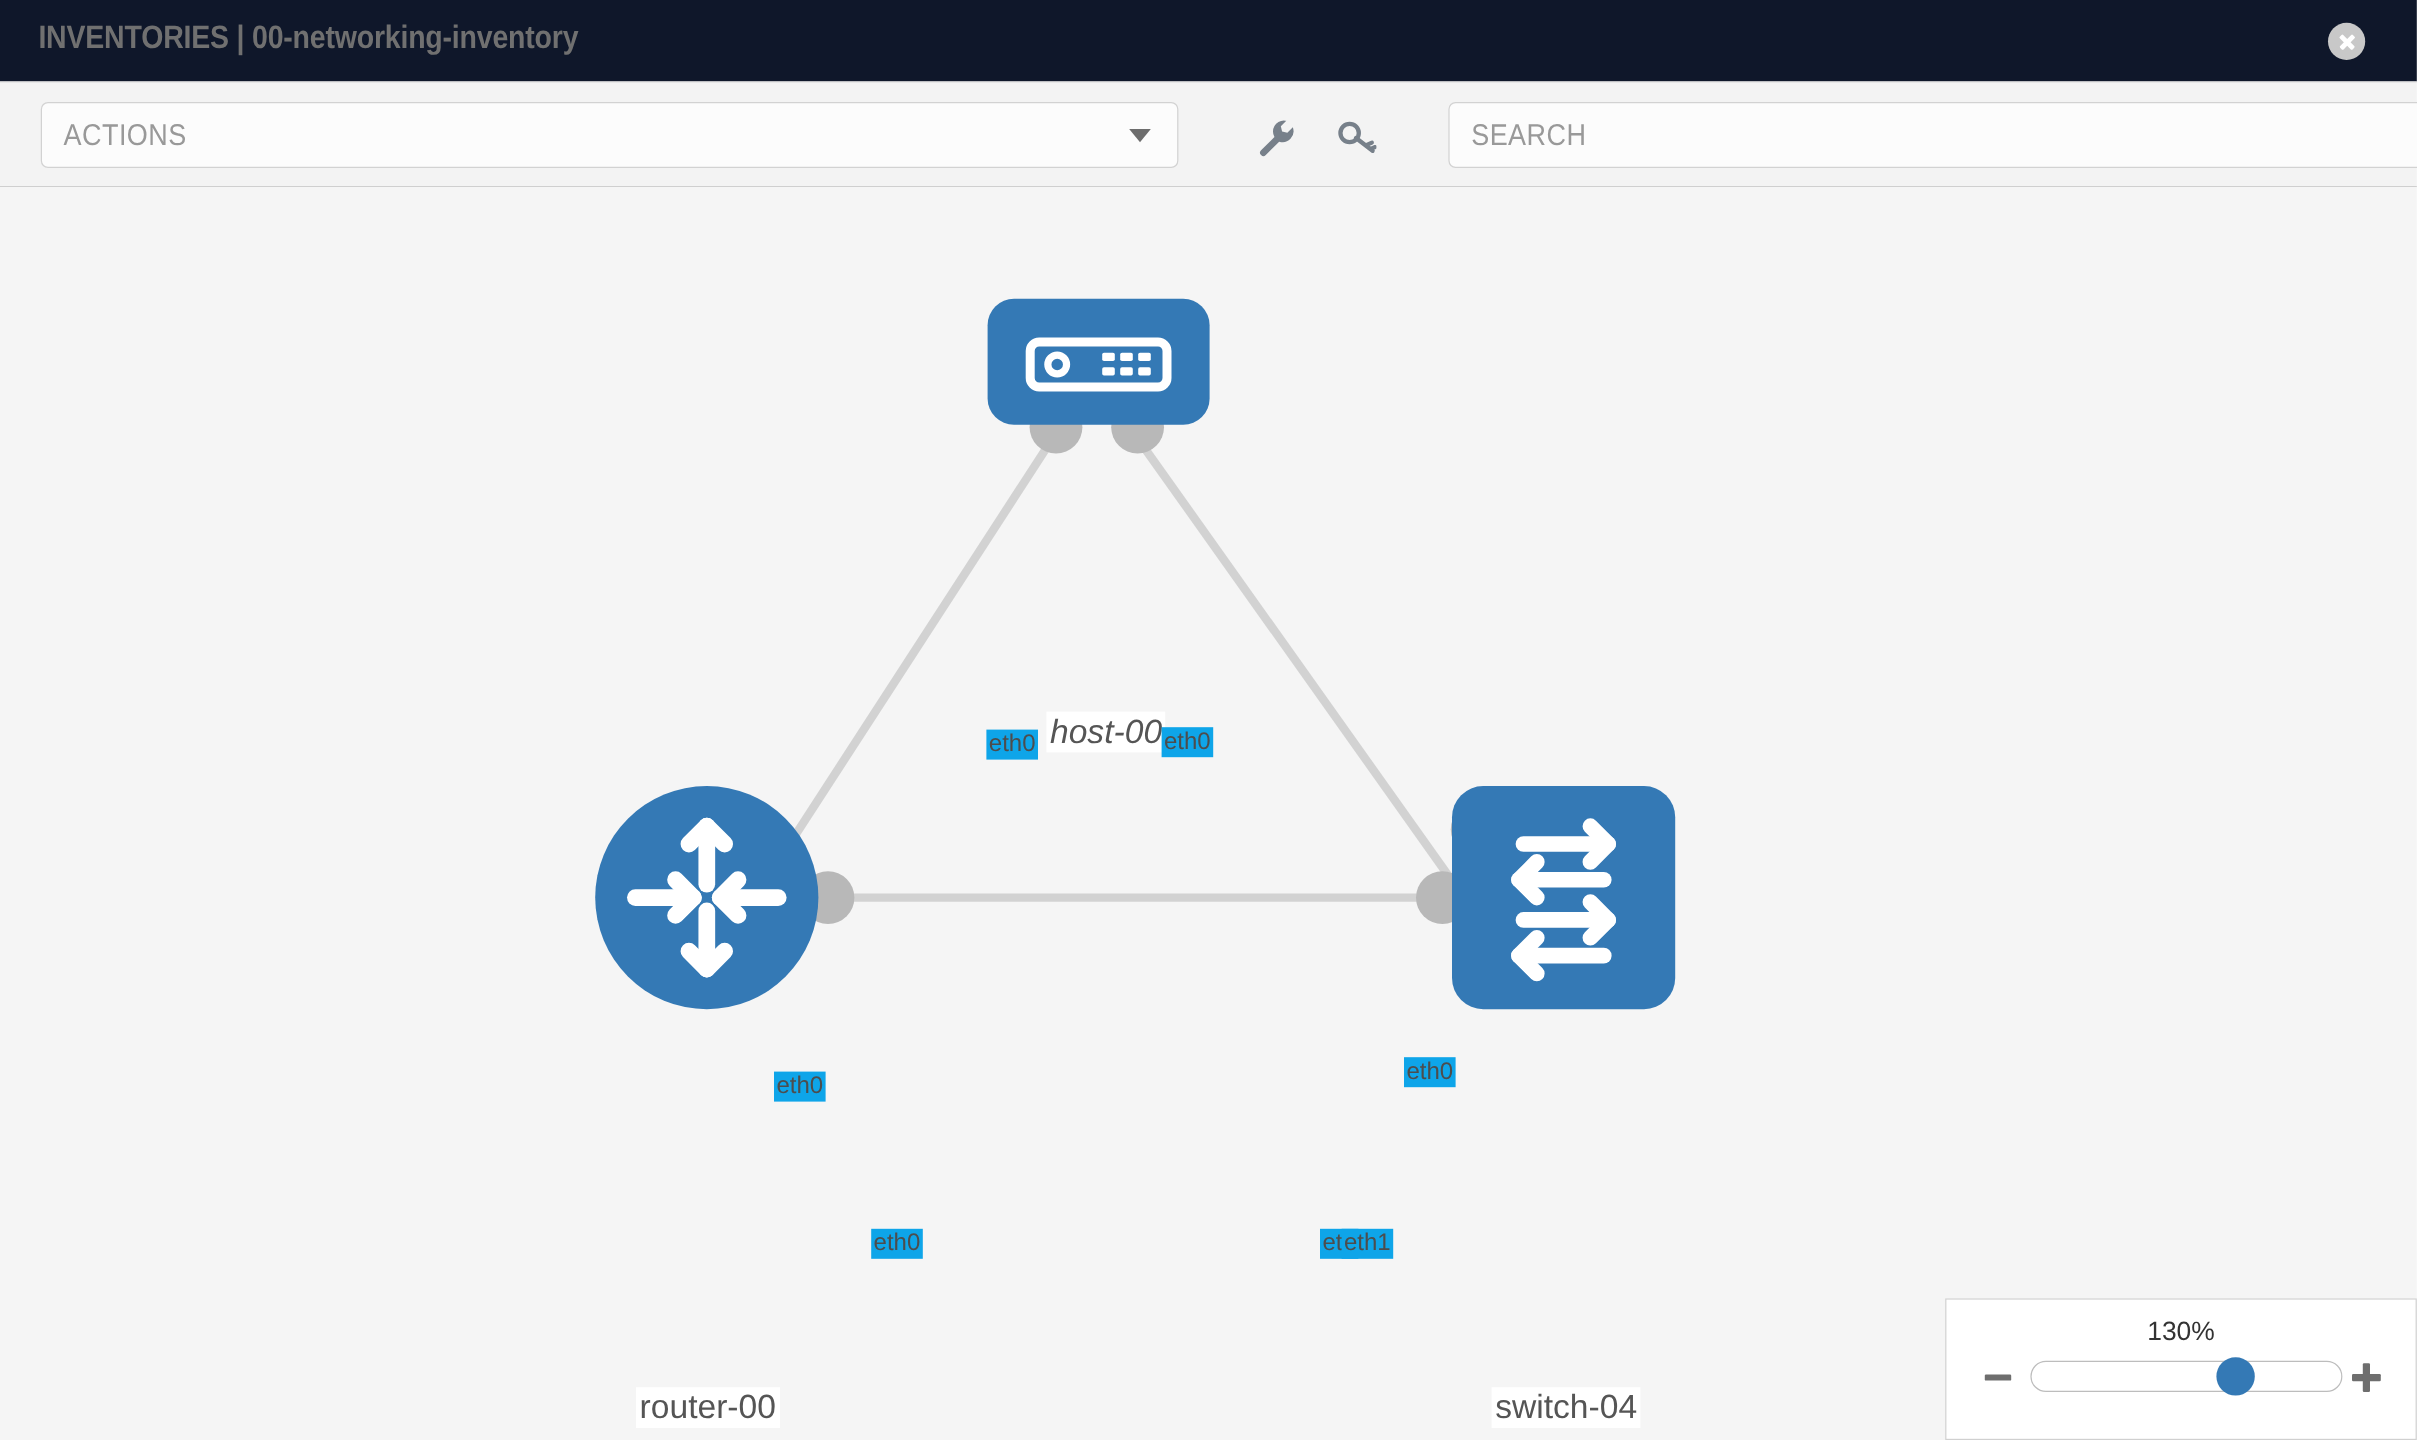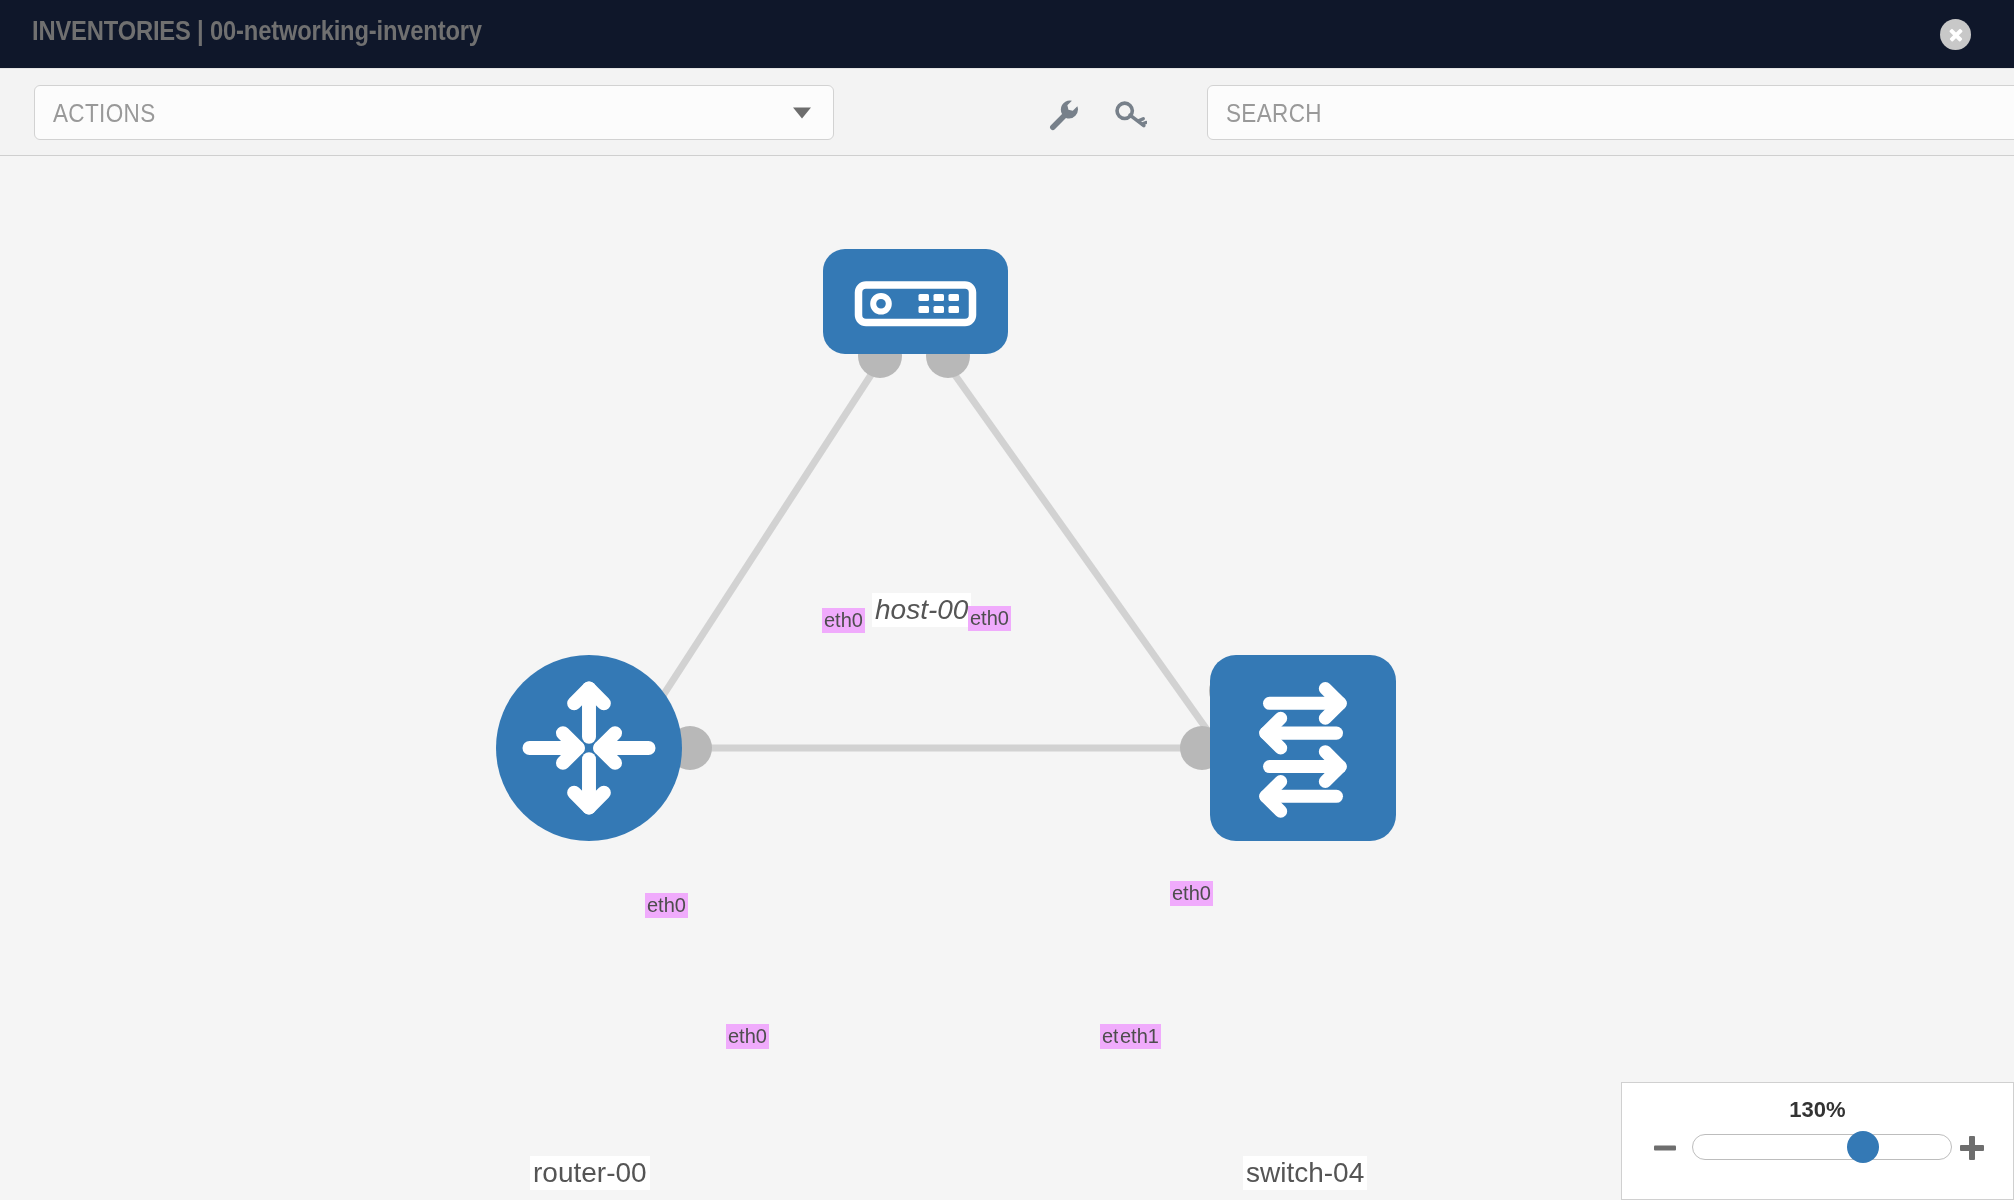--- a/index.html
+++ b/index.html
@@ -55,21 +55,21 @@
     font-size: 25px; color: #999999; letter-spacing: 0.4px;
     font-family: "Liberation Sans Narrow", "Liberation Sans", sans-serif;
     white-space: nowrap;
   }
   .caret {
     position: absolute; right: 22px; top: 50%; transform: translateY(-50%);
     width: 0; height: 0;
     border-left: 9px solid transparent; border-right: 9px solid transparent;
     border-top: 11px solid #6d6d6d;
   }
-  #actions-select { left: 34px; width: 800px; padding-left: 12px; }
+  #actions-select { left: 34px; width: 948px; padding-left: 12px; }
   #search-select  { left: 1207px; width: 907px; }
 
   .tool-icon {
     position: absolute; top: 28px; width: 34px; height: 34px; cursor: pointer;
   }
   #wrench-icon { left: 1046px; }
   #key-icon    { left: 1113px; }
 
   
   .canvas {
@@ -91,32 +91,31 @@
     width: 186px; height: 186px; border-radius: 26px; background: #3479b5;
   }
 
   
   .node-label {
     position: absolute; background: #ffffff;
     font-size: 28px; color: #555555; white-space: nowrap;
     padding: 0 3px; line-height: 34px;
   }
   .iface-label {
-    position: absolute; background: #f0abfc;
+    position: absolute; background: #0ea5e9;
     font-size: 20px; color: #4d4d4d; white-space: nowrap;
     padding: 0 2px; line-height: 25px;
   }
 
   
   .zoom-widget {
     position: absolute; left: 1621px; top: 1082px;
     width: 393px; height: 118px;
     background: #ffffff;
     border: 1px solid #d0d0d0;
-    font-weight: bold;
   }
   .zoom-level {
     position: absolute; left: 0; right: 0; top: 14px;
     text-align: center; font-size: 22px; color: #333333;
   }
   .zoom-minus, .zoom-plus {
     position: absolute; top: 52px; width: 26px; height: 26px; cursor: pointer;
   }
   .zoom-minus { left: 30px; }
   .zoom-plus  { left: 337px; }

